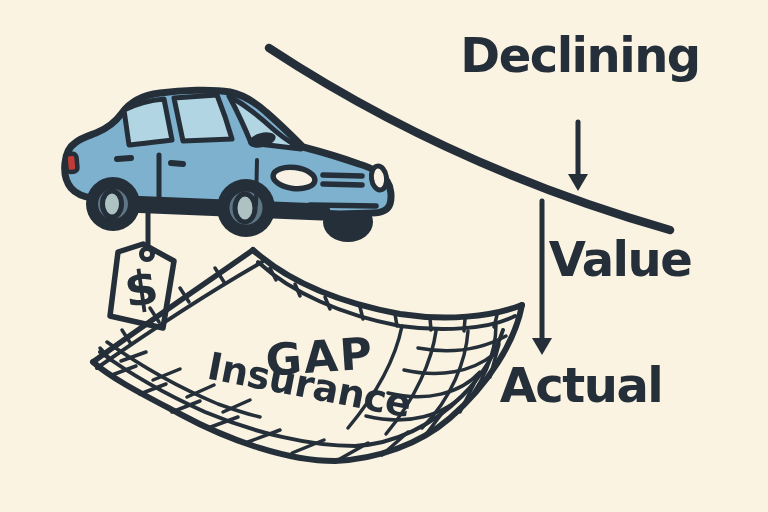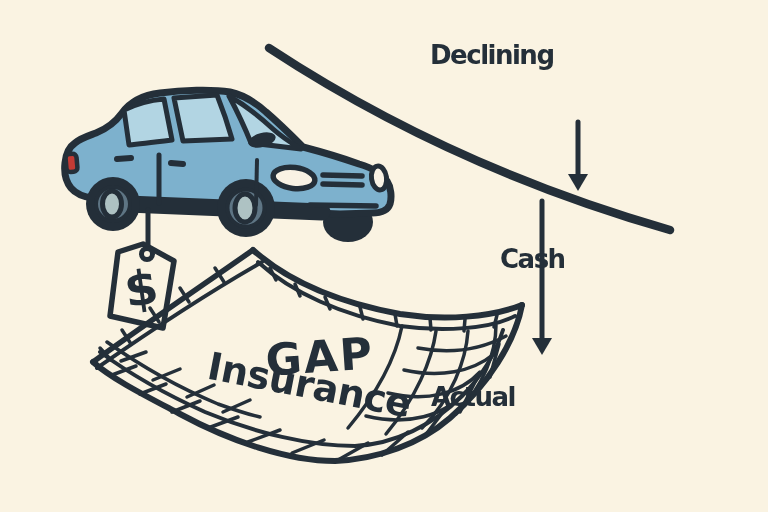--- a/index.html
+++ b/index.html
@@ -16,26 +16,26 @@
   .ink-f{fill:var(--ink);stroke:none;}
   .body-f{fill:var(--car-body);stroke:var(--ink);}
   .win-f{fill:var(--car-window);stroke:var(--ink);}
   .cream-f{fill:var(--light-cream);stroke:var(--ink);}
   .bg-f{fill:var(--background);stroke:var(--ink);}
   .red-f{fill:var(--taillight-red);stroke:var(--ink);}
   .ring-f{fill:var(--wheel-ring);stroke:var(--ink);}
   .hub-f{fill:var(--wheel-hub);stroke:var(--ink);}
   .net-text{fill:var(--ink);font-family:"DejaVu Sans",sans-serif;font-weight:bold;}
   .label{
-    position:absolute;color:var(--ink);
-    font-weight:bold;font-size:26px;line-height:39px;letter-spacing:-1.5px;
+    position:absolute;text-align:center;color:var(--ink);
+    font-weight:bold;font-size:48px;line-height:39px;letter-spacing:-1.5px;
   }
   .label-declining{left:430px;top:36px;width:300px;}
   .label-loan{left:500px;top:240px;width:240px;}
-  .label-acv{left:431px;top:378px;width:300px;}
+  .label-acv{left:431px;top:366px;width:300px;}
 </style>
 </head>
 <body>
 
 <div class="stage">
 
   <svg width="768" height="512" viewBox="0 0 768 512">
 
     <g>
       <path class="ink-s" stroke-width="8.5" d="M269,48 Q450,167 670,230"></path>
@@ -186,20 +186,20 @@
       <text class="net-text" x="320" y="372" font-size="44" letter-spacing="2" text-anchor="middle" transform="rotate(-4 320 360)">GAP</text>
       <text class="net-text" x="307" y="398" font-size="38" letter-spacing="-0.5" text-anchor="middle" transform="rotate(11 307 398)">Insurance</text>
     </g>
   </svg>
 
   <div class="label label-declining">
     <div>Declining</div>
   </div>
 
   <div class="label label-loan">
-    <div>Cash</div>
+    <div>Value</div>
   </div>
 
   <div class="label label-acv">
     <div>Actual</div>
   </div>
 
 </div>
 
 </body></html>

